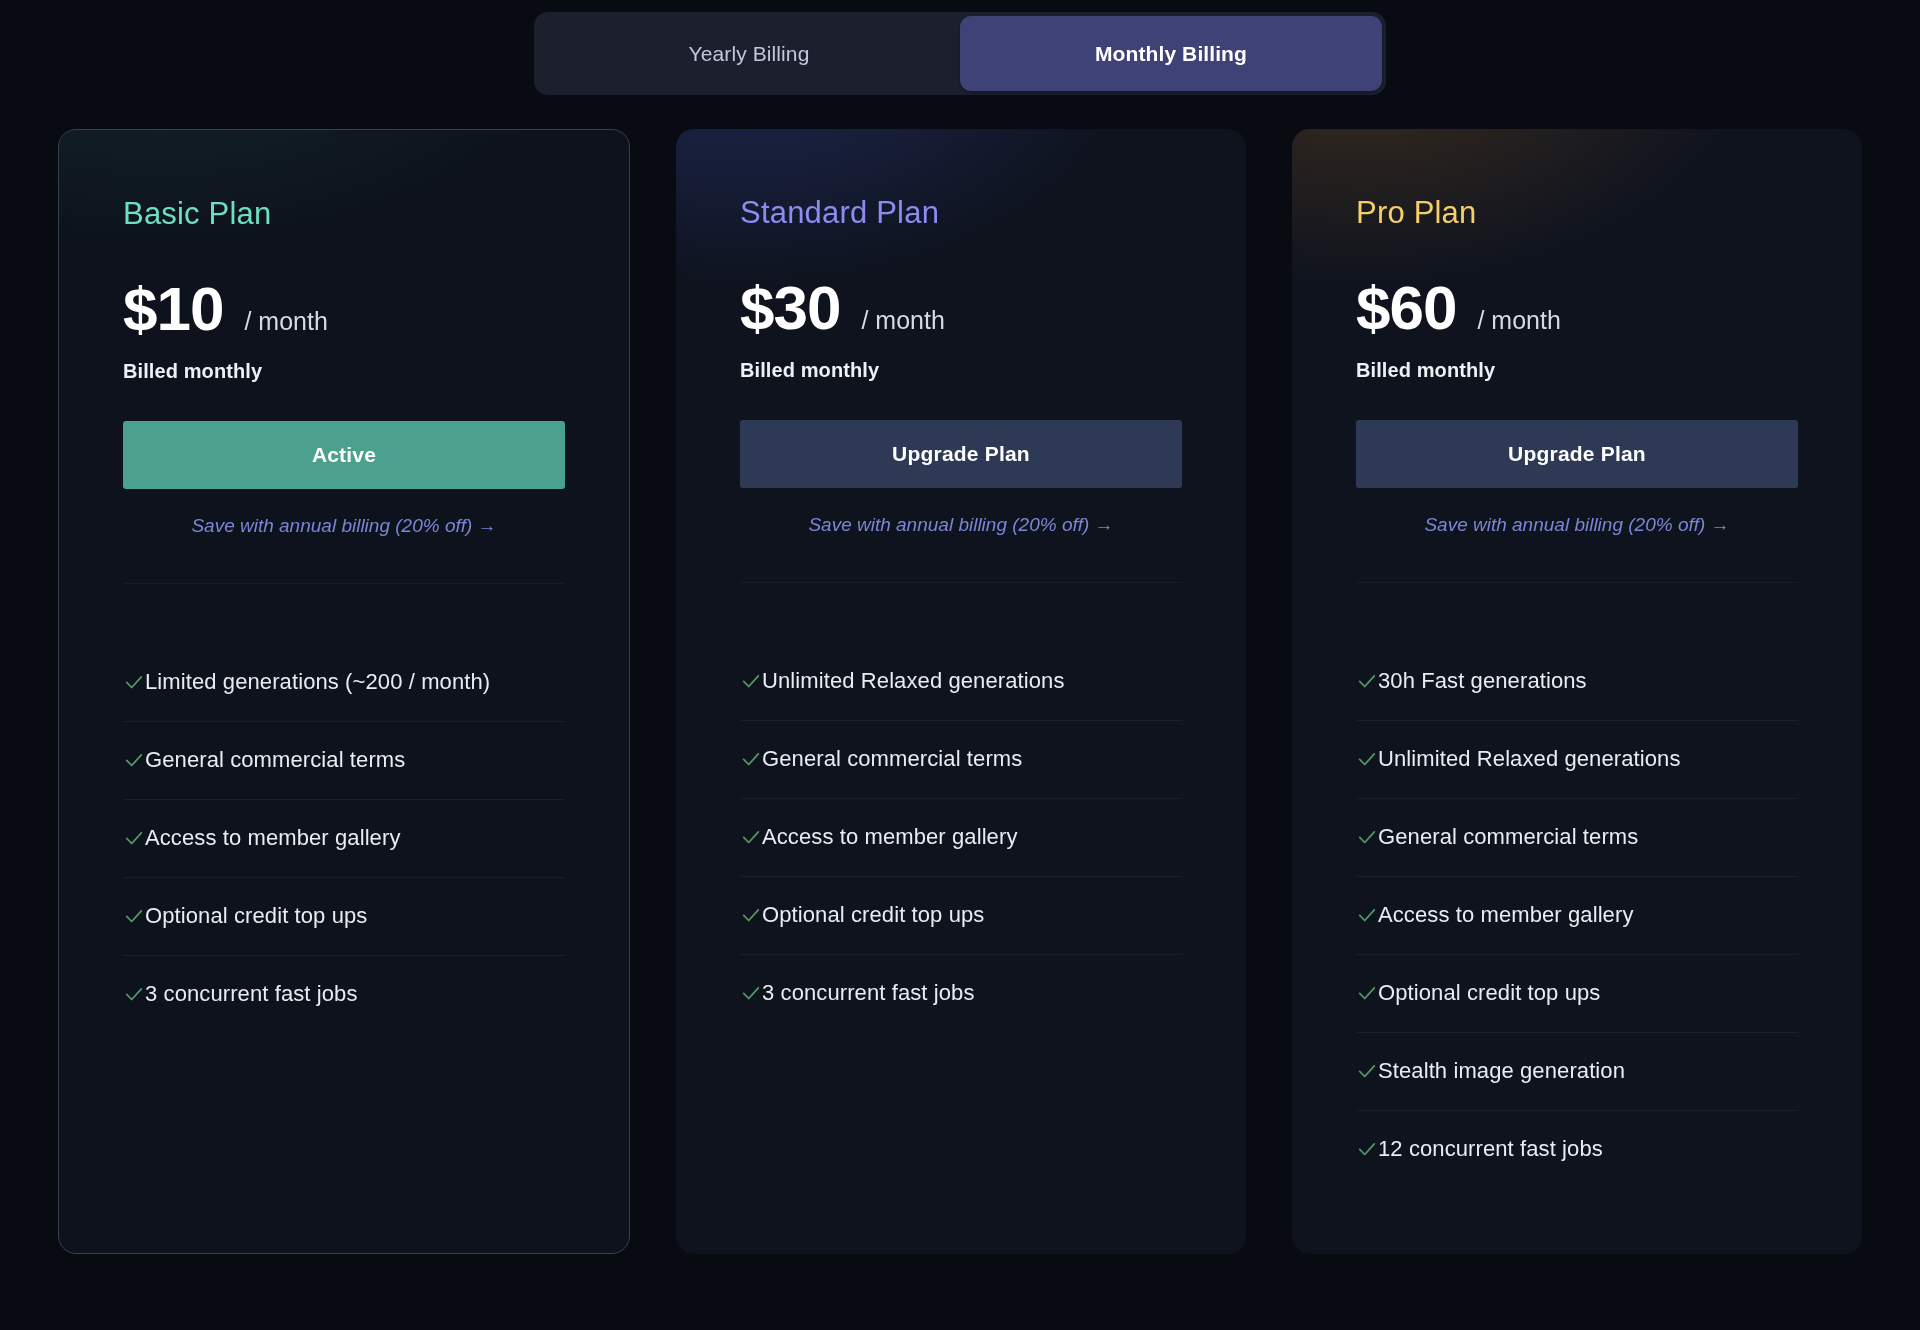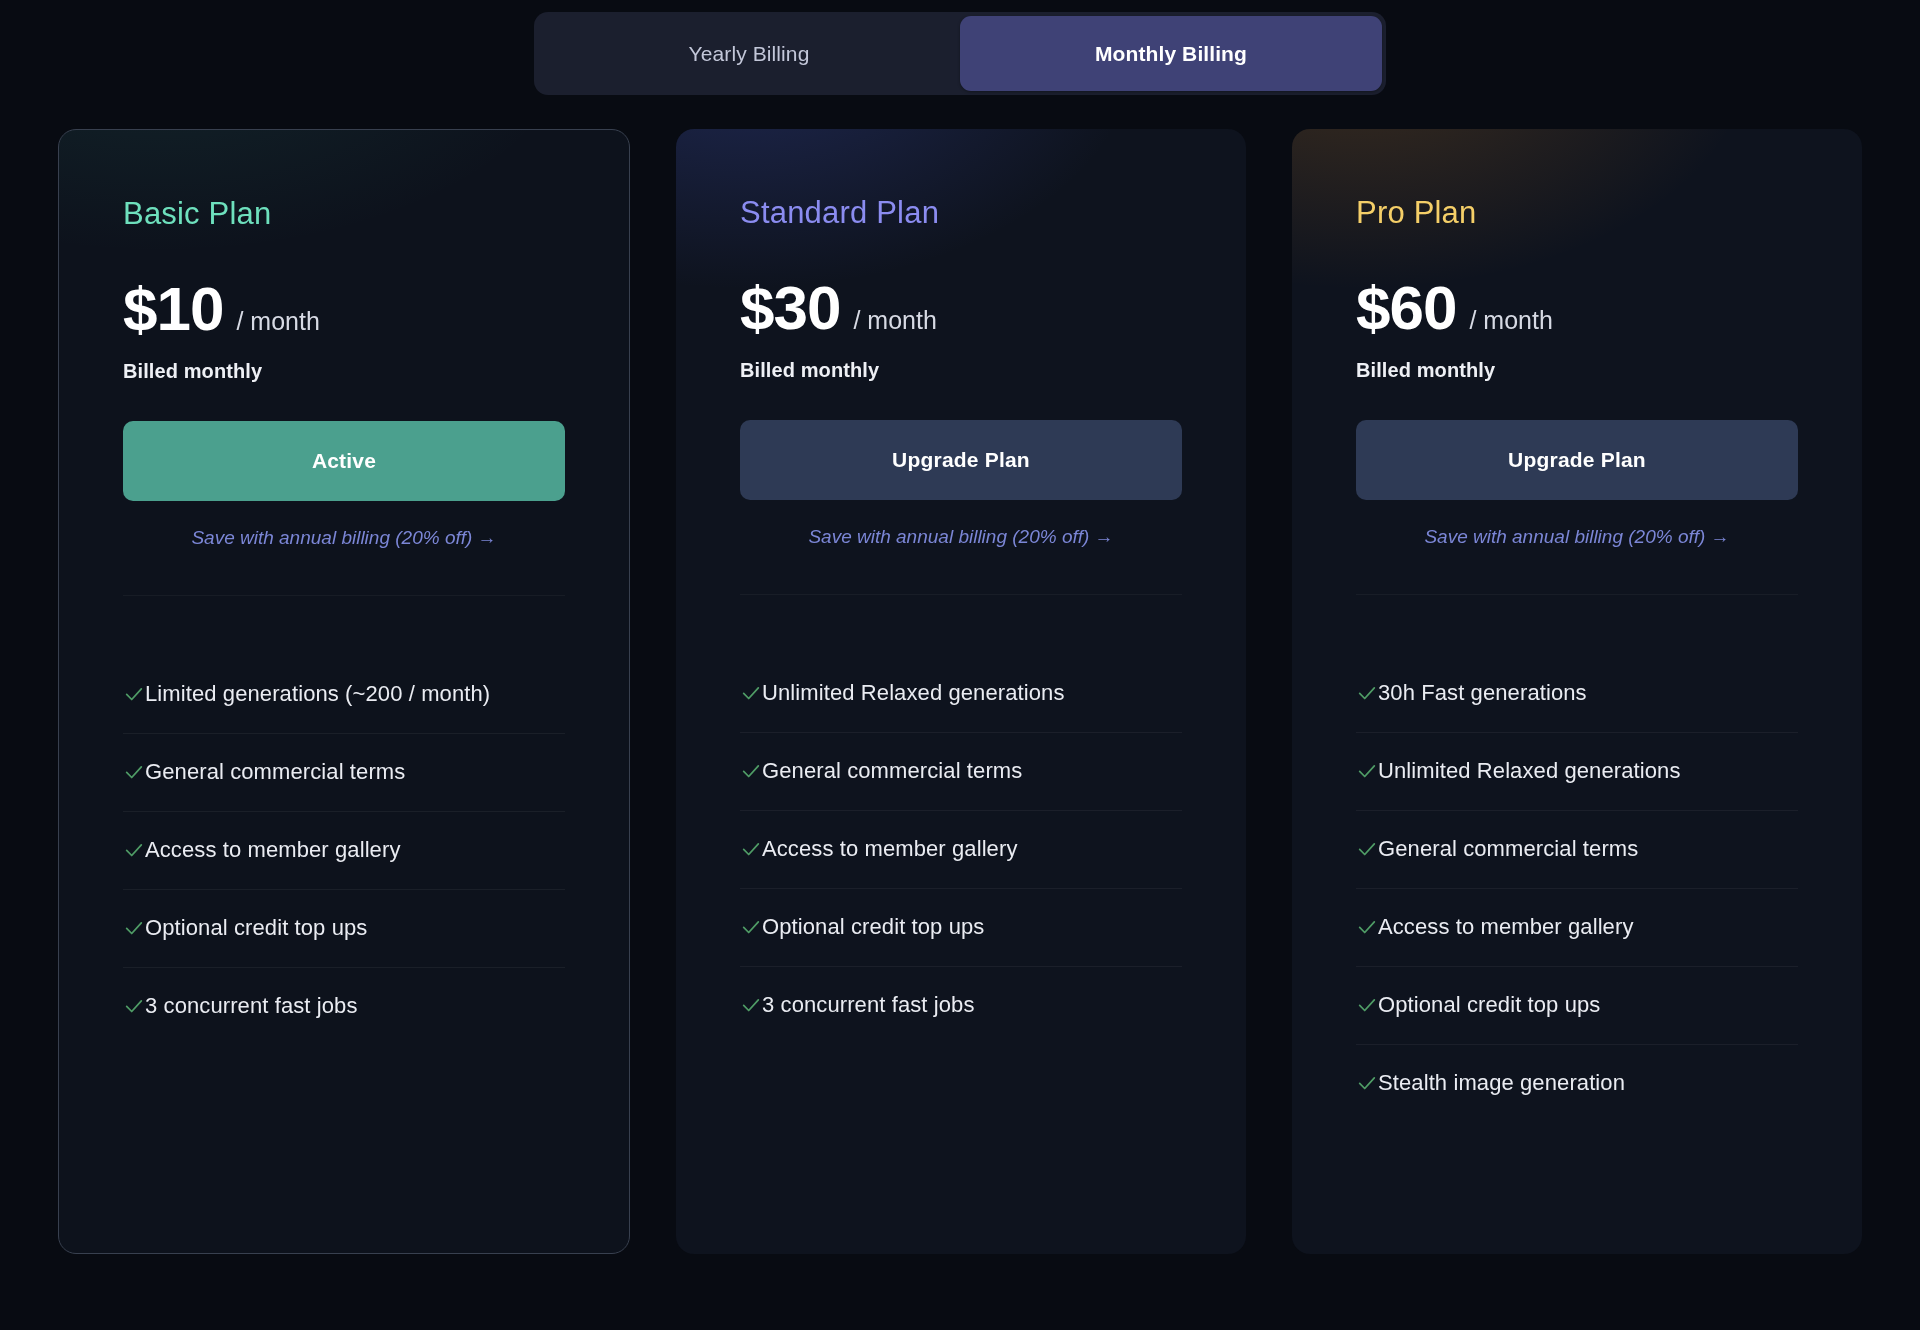--- a/index.html
+++ b/index.html
@@ -96,21 +96,21 @@
     letter-spacing:.2px;
     margin-bottom:46px;
   }
   .plan-name.c-basic    { color:#6ee0bd; }
   .plan-name.c-standard { color:#8b8cf0; }
   .plan-name.c-pro      { color:#f5cf68; }
 
   .price-row {
     display:flex;
     align-items:baseline;
-    gap:13px;
+    gap:21px;
     margin-bottom:20px;
   }
   .price {
     font-size:62px;
     font-weight:700;
     color:#ffffff;
     letter-spacing:-1px;
     line-height:1;
   }
   .per {
@@ -122,23 +122,23 @@
     font-size:20px;
     font-weight:700;
     color:#eef0f5;
     margin-bottom:38px;
     letter-spacing:.1px;
   }
 
   .cta {
     display:block;
     width:100%;
-    height:80px;
+    height:68px;
     border:none;
-    border-radius:10px;
+    border-radius:3px;
     font-size:21px;
     font-weight:700;
     cursor:pointer;
     font-family:"Liberation Sans", sans-serif;
     letter-spacing:.2px;
   }
   .cta.active-plan { background:#4ba08e; color:#ffffff; }
   .cta.upgrade     { background:#2e3a55; color:#ffffff; }
 
   .save-link {
@@ -333,17 +333,23 @@
               <path d="M4 12.5 L9.5 18 L20 6.5" stroke="#4f9c66" stroke-width="1.9" stroke-linecap="round" stroke-linejoin="round"></path>
             </svg>
           <span class="feat-label">Optional credit top ups</span>
         </div>
         <div class="feat">
           <svg class="check" viewBox="0 0 24 24" fill="none">
               <path d="M4 12.5 L9.5 18 L20 6.5" stroke="#4f9c66" stroke-width="1.9" stroke-linecap="round" stroke-linejoin="round"></path>
             </svg>
           <span class="feat-label">Stealth image generation</span>
         </div>
+        <div class="feat">
+          <svg class="check" viewBox="0 0 24 24" fill="none">
+              <path d="M4 12.5 L9.5 18 L20 6.5" stroke="#4f9c66" stroke-width="1.9" stroke-linecap="round" stroke-linejoin="round"></path>
+            </svg>
+          <span class="feat-label">12 concurrent fast jobs</span>
+        </div>
       </div>
     </div>
   </div>
 
 </div>
 
 </body></html>

